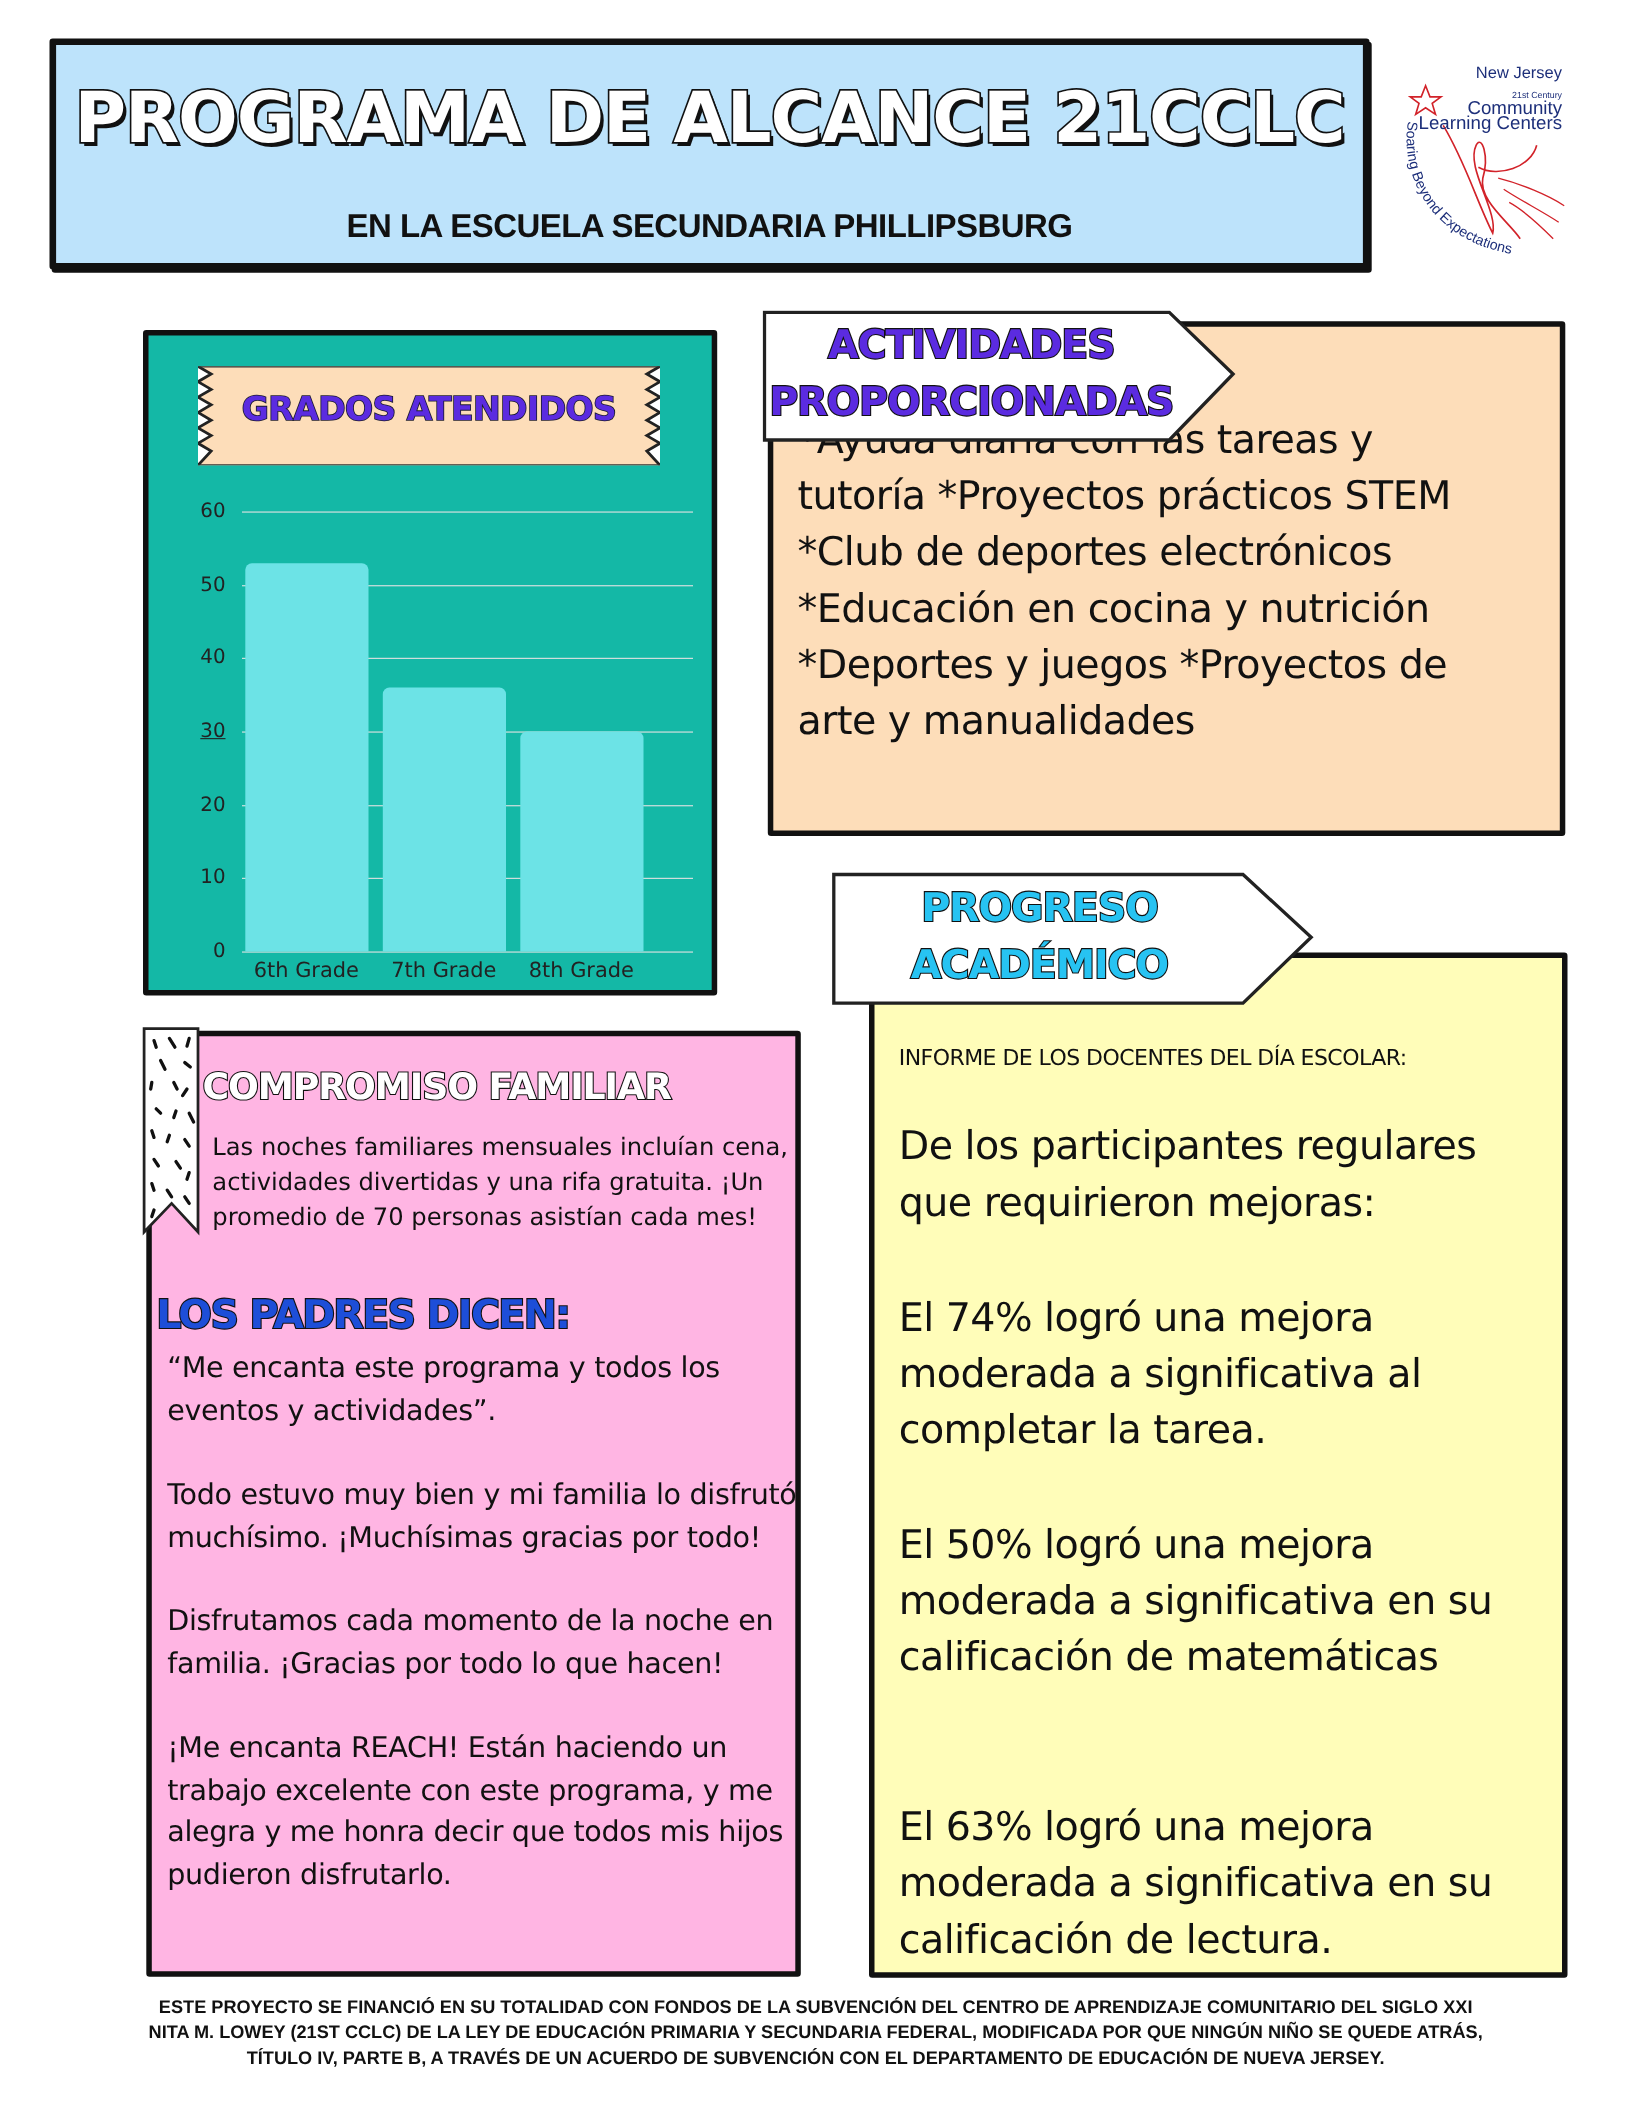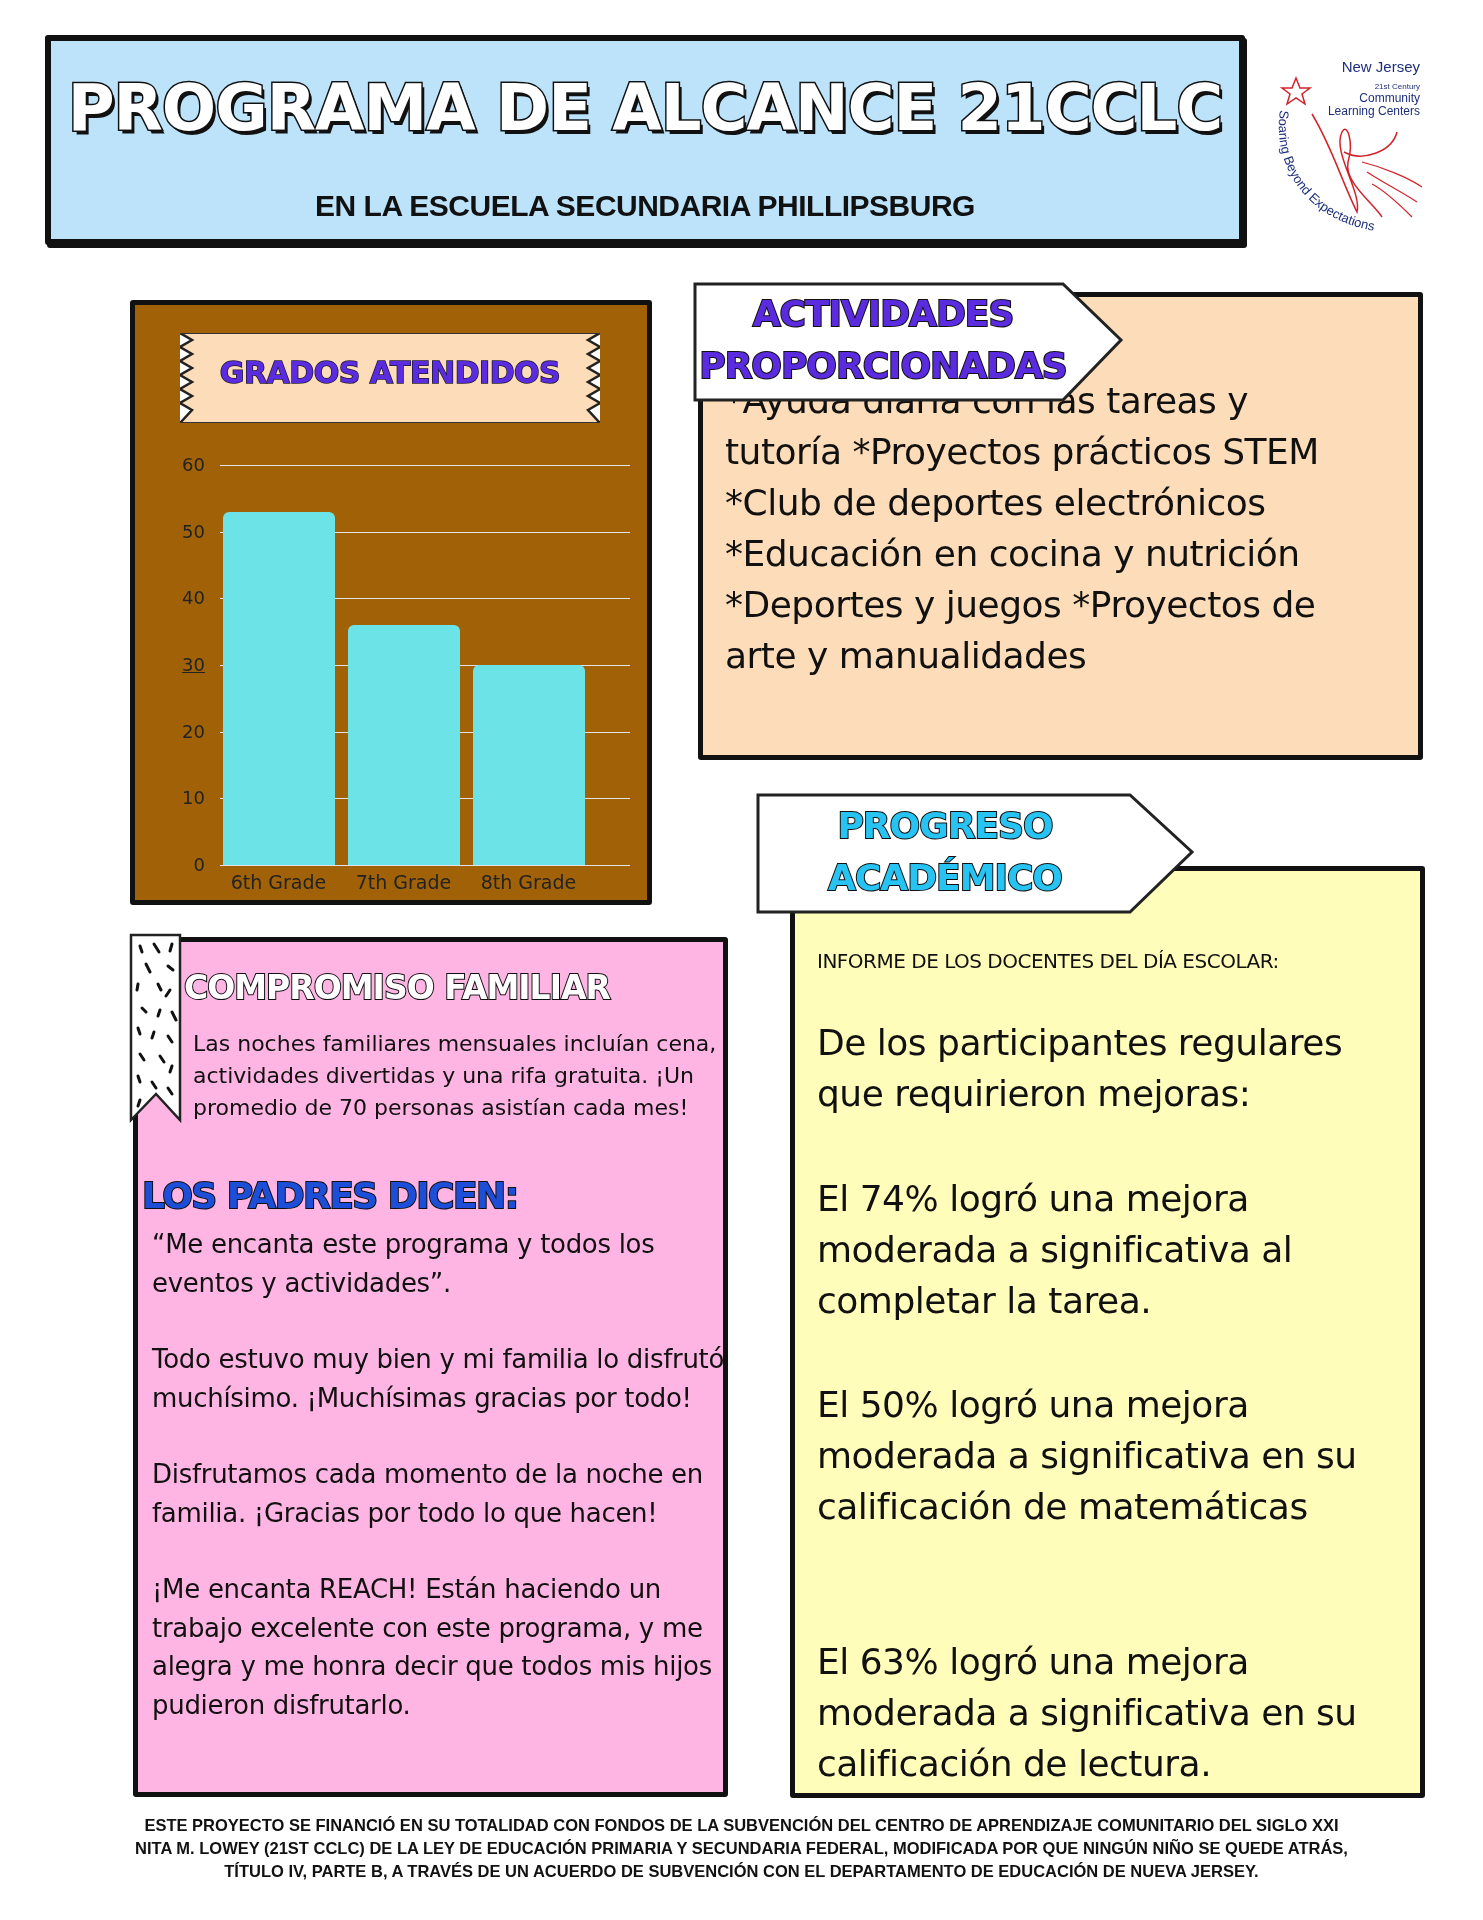--- a/index.html
+++ b/index.html
@@ -24,27 +24,27 @@
   .header-sub {
     position: absolute; left: 0; right: 0; top: 148px; text-align: center;
     font-family: "Liberation Sans", sans-serif; font-weight: 700; font-size: 30px; color: #111;
     letter-spacing: -0.5px;
   }
 
   
   .logo { left: 1262px; top: 52px; width: 170px; height: 190px; }
   .logo-nj { position: absolute; right: 12px; top: 6px; font-family: "Liberation Sans", sans-serif; font-size: 15px; color: #1d2f7a; }
   .logo-21 { position: absolute; right: 12px; top: 30px; font-family: "Liberation Sans", sans-serif; font-size: 8px; color: #1d2f7a; }
-  .logo-cc { position: absolute; right: 12px; top: 40px; font-family: "Liberation Sans", sans-serif; font-size: 12px; color: #1d2f7a; text-align: right; line-height: 13px; }
+  .logo-cc { position: absolute; right: 12px; top: 40px; font-family: "Liberation Sans", sans-serif; font-size: 17px; color: #1d2f7a; text-align: right; line-height: 13px; }
   .logo svg { position: absolute; left: 0; top: 0; }
 
   
   .chart-box {
     left: 130px; top: 300px; width: 522px; height: 605px;
-    background: #a16207; border: 5px solid #111; border-radius: 3px;
+    background: #14b8a6; border: 5px solid #111; border-radius: 3px;
   }
   .tape {
     position: absolute; left: 45px; top: 28px; width: 420px; height: 90px;
     background: #FDDDB9;
   }
   .tape-title {
     position: absolute; left: 0; right: 0; top: 22px; text-align: center;
     font-family: "DejaVu Sans", sans-serif; font-weight: 900; font-size: 30px; color: #5B2BE0;
     -webkit-text-stroke: 1.5px #1a1a2e; paint-order: stroke fill; letter-spacing: -0.5px;
   }

